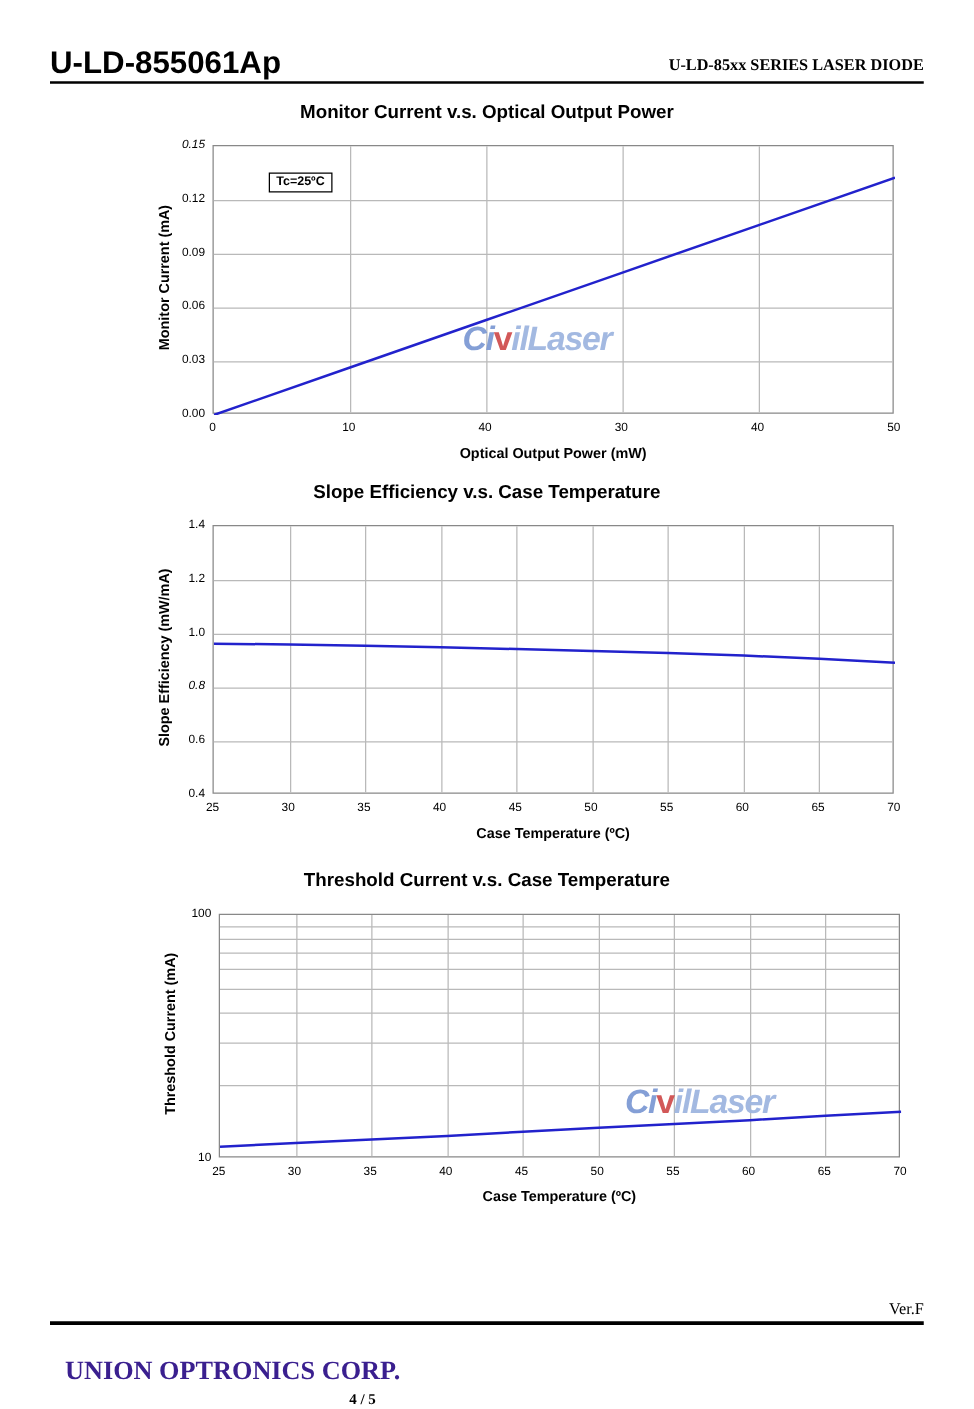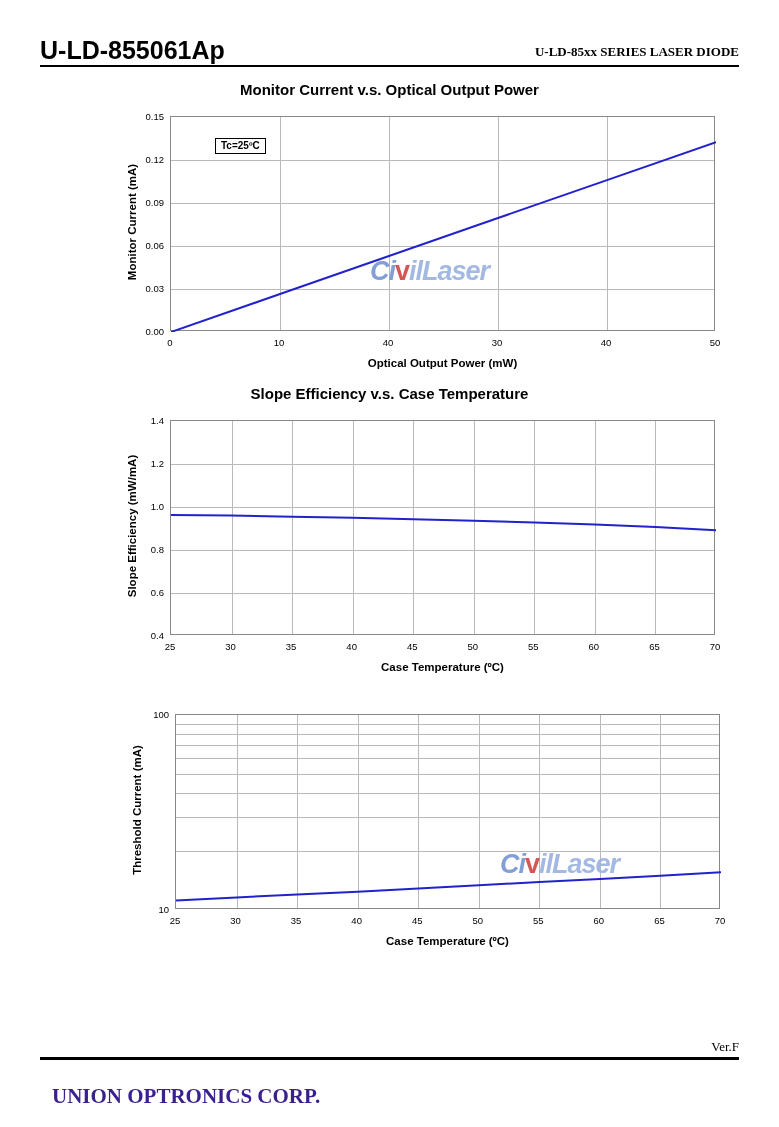--- a/index.html
+++ b/index.html
@@ -228,21 +228,21 @@
           <div class="gridline-v" style="left: 436px;"></div>
           <svg width="545" height="215" style="position: absolute; left: 0px; top: 0px;">
             <polyline points="0.00,215.00 109.00,177.02 218.00,139.03 327.00,101.05 436.00,63.07 545.00,25.08" fill="none" stroke="#2222cc" stroke-width="2"></polyline>
           </svg>
         </div>
         <div class="ytick" style="top: 233px; left: 82px; width: 42px;">0.00</div>
         <div class="ytick" style="top: 190px; left: 82px; width: 42px;">0.03</div>
         <div class="ytick" style="top: 147px; left: 82px; width: 42px;">0.06</div>
         <div class="ytick" style="top: 104px; left: 82px; width: 42px;">0.09</div>
         <div class="ytick" style="top: 61px; left: 82px; width: 42px;">0.12</div>
-        <div class="ytick" style="top: 18px; left: 82px; width: 42px;">0.15</div>
+        <div class="ytick" style="top: 18px; left: 82px; width: 42px; font-style: italic;">0.15</div>
         <div class="xtick" style="left: 130px; top: 239px;">0</div>
         <div class="xtick" style="left: 239px; top: 239px;">10</div>
         <div class="xtick" style="left: 348px; top: 239px;">40</div>
         <div class="xtick" style="left: 457px; top: 239px;">30</div>
         <div class="xtick" style="left: 566px; top: 239px;">40</div>
         <div class="xtick" style="left: 675px; top: 239px;">50</div>
         <div class="axis-label-x" style="left: 130px; width: 545px; top: 259px;">Optical Output Power (mW)</div>
         <div class="axis-label-y" style="left: 12px; top: 117.5px; width: 160px; text-align: center; transform: rotate(-90deg);">Monitor Current (mA)</div>
         <div class="anno-box" style="left: 175px; top: 40px;">Tc=25ºC</div>
         <div class="watermark" style="left: 330px; top: 158px; font-size: 27px;"><span class="wm-dark">Ci</span><span class="wm-dot">v</span><span>ilLaser</span></div>
@@ -264,40 +264,41 @@
           <div class="gridline-v" style="left: 302.778px;"></div>
           <div class="gridline-v" style="left: 363.333px;"></div>
           <div class="gridline-v" style="left: 423.889px;"></div>
           <div class="gridline-v" style="left: 484.444px;"></div>
           <svg width="545" height="215" style="position: absolute; left: 0px; top: 0px;">
             <polyline points="0.00,93.95 60.56,94.60 121.11,95.67 181.67,96.75 242.22,98.25 302.78,99.76 363.33,101.48 423.89,103.41 484.44,105.99 545.00,109.22" fill="none" stroke="#2222cc" stroke-width="2"></polyline>
           </svg>
         </div>
         <div class="ytick" style="top: 233px; left: 82px; width: 42px;">0.4</div>
         <div class="ytick" style="top: 190px; left: 82px; width: 42px;">0.6</div>
-        <div class="ytick" style="top: 147px; left: 82px; width: 42px;">0.8</div>
+        <div class="ytick" style="top: 147px; left: 82px; width: 42px; font-style: italic;">0.8</div>
         <div class="ytick" style="top: 104px; left: 82px; width: 42px; text-align: right;">1.0</div>
         <div class="ytick" style="top: 61px; left: 82px; width: 42px;">1.2</div>
         <div class="ytick" style="top: 18px; left: 82px; width: 42px;">1.4</div>
         <div class="xtick" style="left: 130px; top: 239px;">25</div>
         <div class="xtick" style="left: 190.556px; top: 239px;">30</div>
         <div class="xtick" style="left: 251.111px; top: 239px;">35</div>
         <div class="xtick" style="left: 311.667px; top: 239px;">40</div>
         <div class="xtick" style="left: 372.222px; top: 239px;">45</div>
         <div class="xtick" style="left: 432.778px; top: 239px;">50</div>
         <div class="xtick" style="left: 493.333px; top: 239px;">55</div>
         <div class="xtick" style="left: 553.889px; top: 239px;">60</div>
         <div class="xtick" style="left: 614.444px; top: 239px;">65</div>
         <div class="xtick" style="left: 675px; top: 239px;">70</div>
         <div class="axis-label-x" style="left: 130px; width: 545px; top: 259px;">Case Temperature (ºC)</div>
         <div class="axis-label-y" style="left: 12px; top: 117.5px; width: 160px; text-align: center; transform: rotate(-90deg);">Slope Efficiency (mW/mA)</div>
       </div>
   </div>
 
   <div class="chart-block" style="margin-top:14px;">
+    <div class="chart-title">Threshold Current v.s. Case Temperature</div>
     <div class="chart-area" id="area2" style="height:275px;">
         <div class="plot" style="left: 135px; top: 18px; width: 545px; height: 195px;">
           <div class="gridline-h" style="top: 136.299px;"></div>
           <div class="gridline-h" style="top: 101.961px;"></div>
           <div class="gridline-h" style="top: 77.5983px;"></div>
           <div class="gridline-h" style="top: 58.7008px;"></div>
           <div class="gridline-h" style="top: 43.2605px;"></div>
           <div class="gridline-h" style="top: 30.2059px;"></div>
           <div class="gridline-h" style="top: 18.8975px;"></div>
           <div class="gridline-h" style="top: 8.92271px;"></div>
@@ -329,16 +330,17 @@
         <div class="axis-label-y" style="left: 17px; top: 107.5px; width: 160px; text-align: center; transform: rotate(-90deg);">Threshold Current (mA)</div>
         <div class="watermark" style="left: 460px; top: 153px; font-size: 27px;"><span class="wm-dark">Ci</span><span class="wm-dot">v</span><span>ilLaser</span></div>
       </div>
   </div>
 
   <div class="footer">
     <div class="ver">Ver.F</div>
     <div class="footer-rule"></div>
     <div class="footer-main">
       <div class="company">UNION OPTRONICS CORP.</div>
+      <div class="pagenum">4 / 5</div>
     </div>
   </div>
 
 </div>
 
 </body></html>

